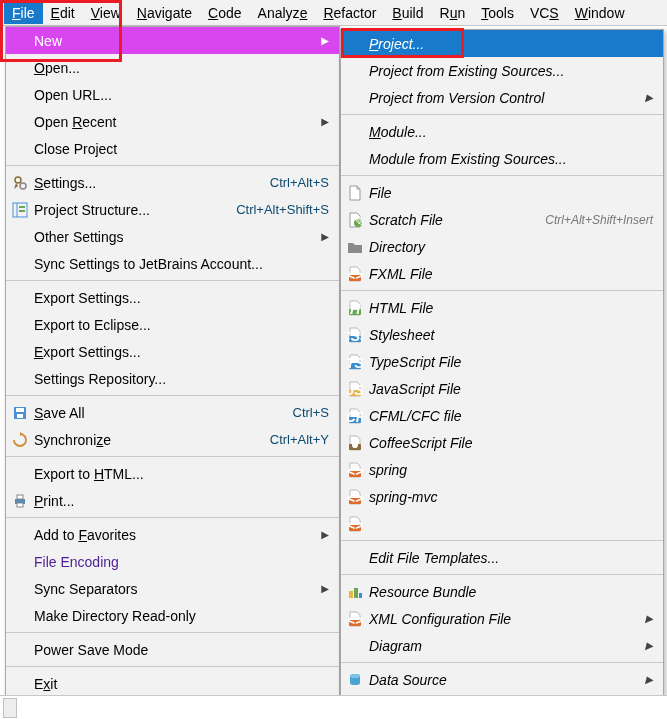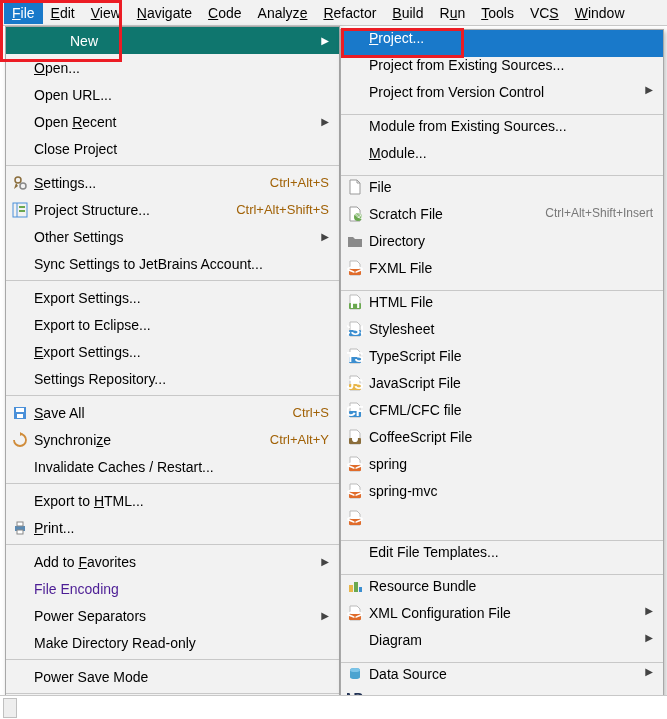--- a/index.html
+++ b/index.html
@@ -3,30 +3,30 @@
 <meta charset="utf-8">
 <style>
 * { margin:0; padding:0; box-sizing:border-box; font-family:"Segoe UI",Tahoma,sans-serif; font-size:14px; }
 body { background:#fff; width:667px; height:719px; overflow:hidden; position:relative; color:#000; }
 .menubar { display:flex; align-items:center; height:26px; background:#f2f2f2; border-bottom:1px solid #c8c8c8; padding:0 4px; gap:0; }
 .menubar .m { padding:3px 8px; cursor:pointer; }
 .menubar .m.sel { background:#1979ca; color:#fff; }
 .mnemonic { text-decoration:underline; }
 .dropdown { position:absolute; top:26px; left:5px; width:335px; background:#f2f2f2; border:1px solid #a8a8a8; box-shadow:2px 2px 5px rgba(0,0,0,.25); }
 .dropdown .item { display:flex; align-items:center; height:27px; padding:0 10px 0 4px; cursor:pointer; }
-.dropdown .item.sel { background:#0f766e; color:#fff;gap:36px; }
+.dropdown .item.sel { background:#d946ef; color:#fff; }
 .dropdown .item .ico { width:20px; display:flex; align-items:center; justify-content:center; }
 .dropdown .item .lbl { flex:1; padding-left:4px; }
-.dropdown .item .sc { color:#a16207; font-size:13px; }
+.dropdown .item .sc { color:#0c4a6e; font-size:13px; }
 .dropdown .item .arrow { color:#444; font-size:10px; }
 .dropdown .item.sel .arrow { color:#fff; }
 .dropdown .item.disabled { color:#4c1d95; }
 .dropdown .sep { height:1px; background:#c8c8c8; margin:3px 0; }
 .submenu { position:absolute; top:29px; left:340px; width:324px; background:#f2f2f2; border:1px solid #a8a8a8; box-shadow:2px 2px 5px rgba(0,0,0,.25); }
-.submenu .item { display:flex; align-items:flex-start; height:27px; padding:0 10px 0 4px; cursor:pointer; }
+.submenu .item { display:flex; align-items:center; height:27px; padding:0 10px 0 4px; cursor:pointer;font-style:italic; }
 .submenu .item.sel { background:#1979ca; color:#fff; }
 .submenu .item .ico { width:20px; display:flex; align-items:center; justify-content:center; }
 .submenu .item .lbl { flex:1; padding-left:4px; }
 .submenu .item .sc { color:#787878; font-size:12px; }
 .submenu .item .arrow { color:#444; font-size:10px; }
 .submenu .sep { height:1px; background:#c8c8c8; margin:3px 0; }
 .box-red { position:absolute; border:3px solid #ec1c24; pointer-events:none; }
 .box1 { top:0; left:0; width:122px; height:62px; }
 .box2 { top:28px; left:341px; width:123px; height:30px; }
 svg { width:16px; height:16px; }
@@ -139,24 +139,20 @@
     <div class="item">
       <span class="ico">
         <svg viewBox="0 0 16 16">
           <path d="M8 2 A6 6 0 1 1 2 8" fill="none" stroke="#d08c3a" stroke-width="1.8"></path>
           <path d="M8 0 L8 4 L11 2 Z" fill="#d08c3a"></path>
         </svg>
       </span>
       <span class="lbl">Synchroni<span class="mnemonic">z</span>e</span>
       <span class="sc">Ctrl+Alt+Y</span>
     </div>
-    <div class="item">
-      <span class="ico"></span>
-      <span class="lbl">Invalidate Caches / Restart...</span>
-    </div>
     <div class="sep"></div>
     <div class="item">
       <span class="ico"></span>
       <span class="lbl">Export to <span class="mnemonic">H</span>TML...</span>
     </div>
     <div class="item">
       <span class="ico">
         <svg viewBox="0 0 16 16">
           <rect x="3" y="6" width="10" height="5" fill="#5b8ab3"></rect>
           <rect x="5" y="2" width="6" height="4" fill="#fff" stroke="#888"></rect>
@@ -170,21 +166,21 @@
       <span class="ico"></span>
       <span class="lbl">Add to <span class="mnemonic">F</span>avorites</span>
       <span class="arrow">▶</span>
     </div>
     <div class="item disabled">
       <span class="ico"></span>
       <span class="lbl">File Encoding</span>
     </div>
     <div class="item">
       <span class="ico"></span>
-      <span class="lbl">Power Separators</span>
+      <span class="lbl">Sync Separators</span>
       <span class="arrow">▶</span>
     </div>
     <div class="item">
       <span class="ico"></span>
       <span class="lbl">Make Directory Read-only</span>
     </div>
     <div class="sep"></div>
     <div class="item">
       <span class="ico"></span>
       <span class="lbl">Power Save Mode</span>
@@ -206,25 +202,25 @@
       <span class="lbl">Project from Existing Sources...</span>
     </div>
     <div class="item">
       <span class="ico"></span>
       <span class="lbl">Project from Version Control</span>
       <span class="arrow">▶</span>
     </div>
     <div class="sep"></div>
     <div class="item">
       <span class="ico"></span>
+      <span class="lbl"><span class="mnemonic">M</span>odule...</span>
+    </div>
+    <div class="item">
+      <span class="ico"></span>
       <span class="lbl">Module from Existing Sources...</span>
-    </div>
-    <div class="item">
-      <span class="ico"></span>
-      <span class="lbl"><span class="mnemonic">M</span>odule...</span>
     </div>
     <div class="sep"></div>
     <div class="item">
       <span class="ico">
         <svg viewBox="0 0 16 16">
           <path d="M3 1 h7 l3 3 v11 h-10 z" fill="#fff" stroke="#999"></path>
           <path d="M10 1 v3 h3" fill="none" stroke="#999"></path>
         </svg>
       </span>
       <span class="lbl">File</span>

